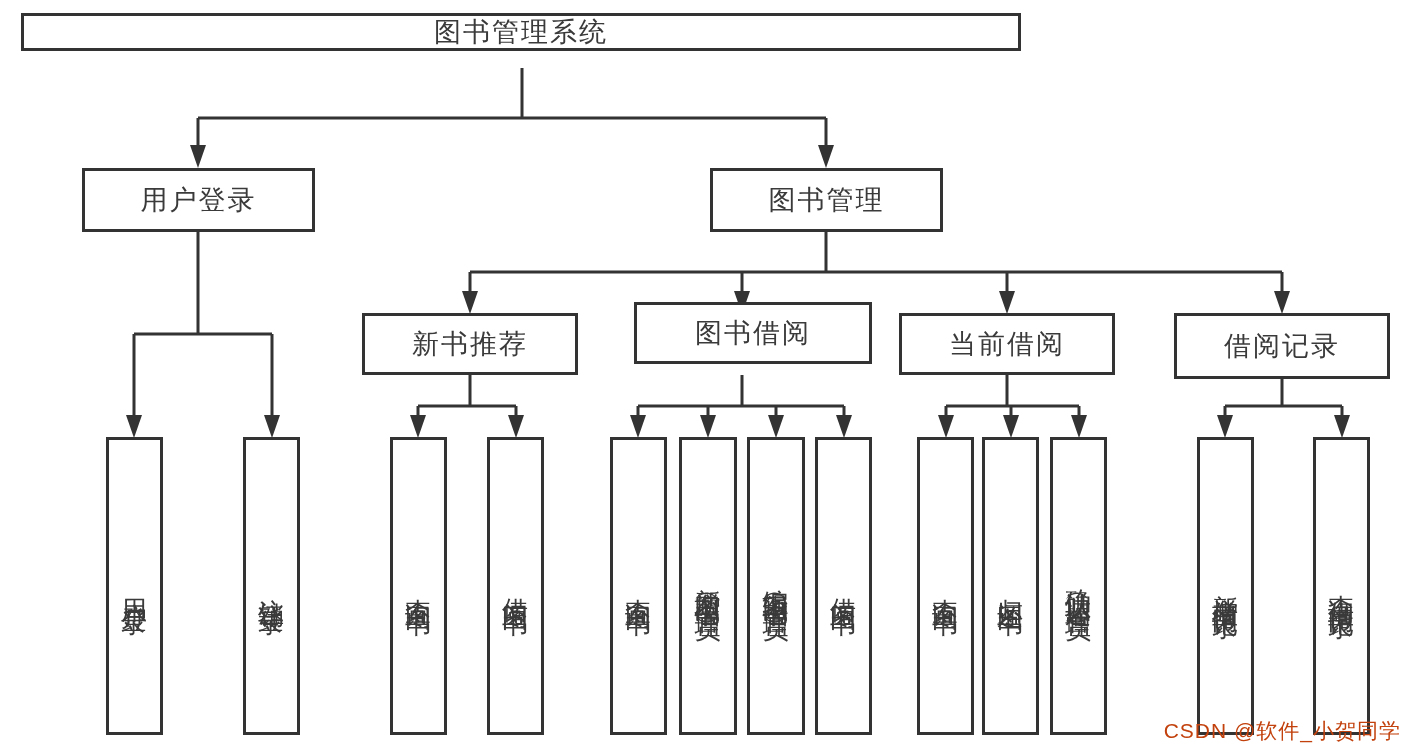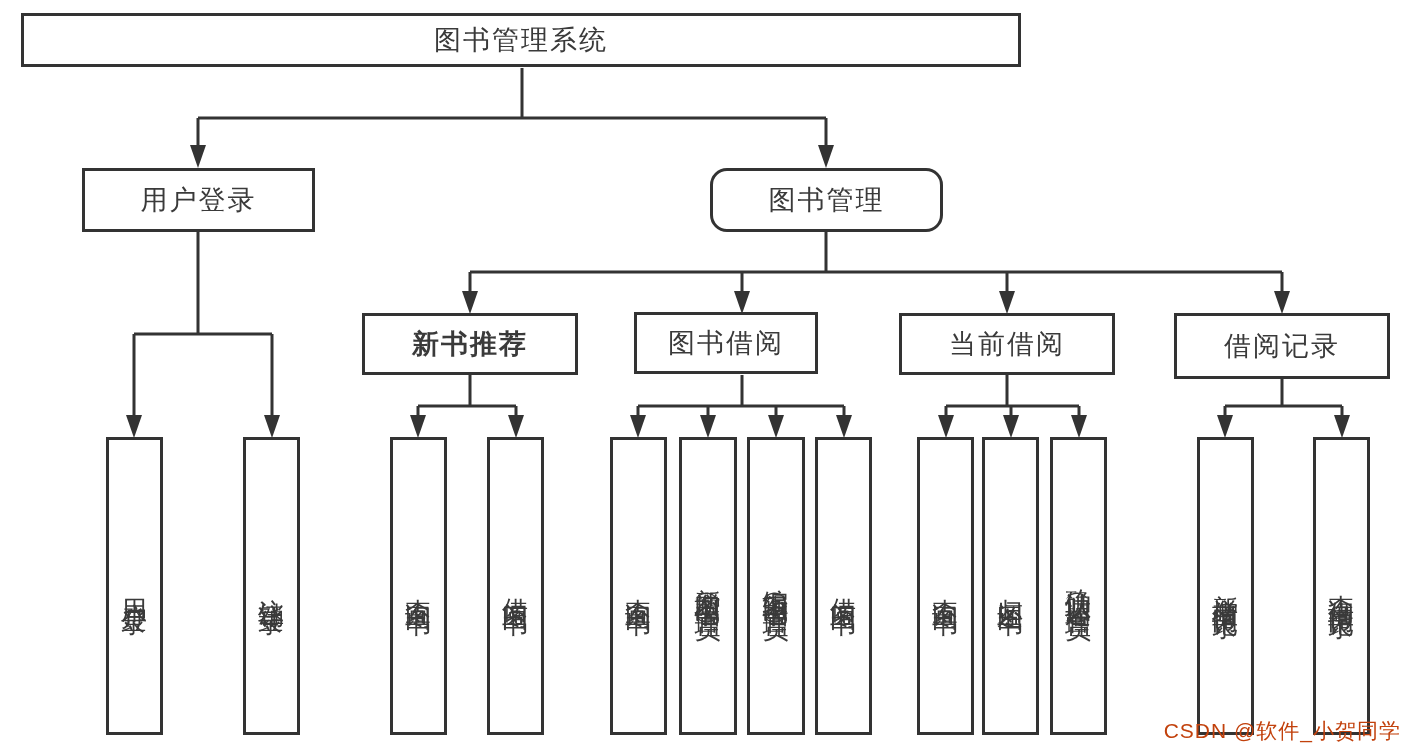--- a/index.html
+++ b/index.html
@@ -12,27 +12,27 @@
     position:absolute; box-sizing:border-box; border:3px solid #333333;
     background:#ffffff; color:#3a3a3a;
     display:flex; align-items:center; justify-content:center;
   }
   .hbox { font-size:27px; letter-spacing:2px; white-space:nowrap; }
   .vbox span.vtext {
     writing-mode:vertical-rl; text-orientation:mixed;
     font-size:26px; line-height:1; letter-spacing:4px; white-space:nowrap;
   }
   
-  .n-root  { left:21px;  top:13px;  width:1000px; height:54px; }
+  .n-root  { left:21px;  top:13px;  width:1000px; height:38px; }
   
   .n-login { left:82px;  top:168px; width:233px; height:64px; }
-  .n-mgmt  { left:710px; top:168px; width:233px; height:64px;border-radius:17px; }
+  .n-mgmt  { left:710px; top:168px; width:233px; height:64px; }
   
-  .n-rec   { left:362px;  top:313px; width:216px; height:62px;font-weight:bold; }
-  .n-bor   { left:634px;  top:312px; width:184px; height:62px; }
+  .n-rec   { left:362px;  top:313px; width:216px; height:62px; }
+  .n-bor   { left:634px;  top:302px; width:238px; height:62px; }
   .n-cur   { left:899px;  top:313px; width:216px; height:62px; }
   .n-recd  { left:1174px; top:313px; width:216px; height:66px; }
   
   .leaf { top:437px; height:298px; width:57px; }
   .l-a1 { left:106px; }  .l-a2 { left:243px; }
   .l-b1 { left:390px; }  .l-b2 { left:487px; }
   .l-c1 { left:610px; }  .l-c2 { left:679px; width:58px; }
   .l-c3 { left:747px; width:58px; }  .l-c4 { left:815px; }
   .l-d1 { left:917px; }  .l-d2 { left:982px; }  .l-d3 { left:1050px; }
   .l-e1 { left:1197px; } .l-e2 { left:1313px; }

